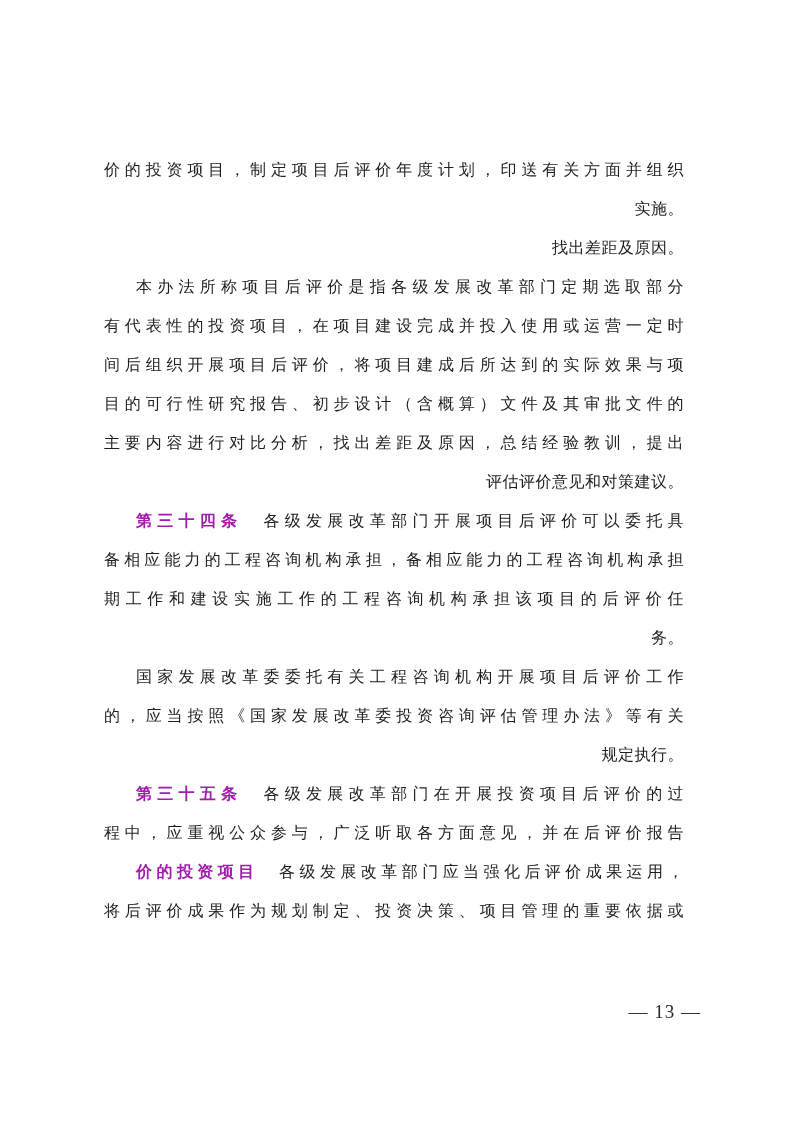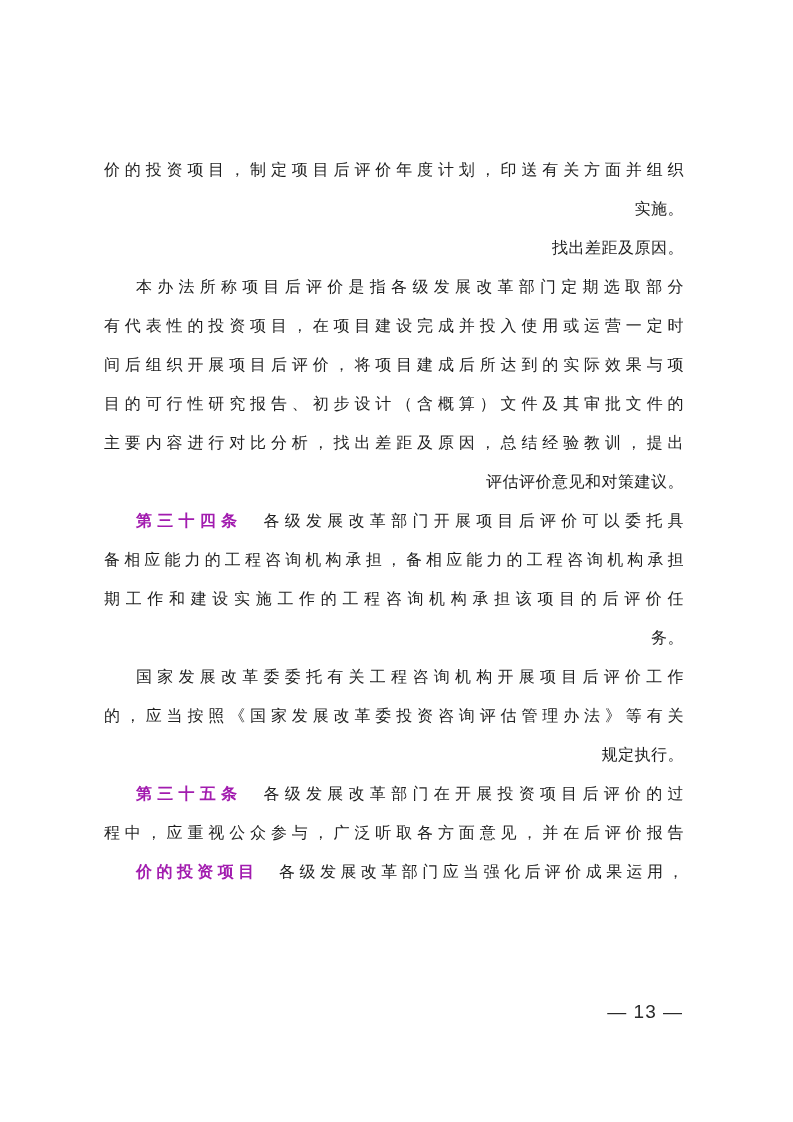--- a/index.html
+++ b/index.html
@@ -40,26 +40,26 @@
     text-indent: 2em;
   }
   .head {
     font-family: "Liberation Sans", "DejaVu Sans", sans-serif;
     font-weight: 700;
     color: #a21caf;
   }
   .pageno {
     position: absolute;
     top: 1001px;
-    right: 110px;
+    right: 92px;
     font-size: 19px;
     line-height: 22px;
     color: #2a2a2a;
     letter-spacing: 1px;
-    font-family: Liberation Sans, sans-serif;
+    font-family: Liberation Serif, serif;
   }
 </style>
 </head>
 <body>
 
 <div class="page">
 
   <main class="doc-body">
     <div class="ln j">价的投资项目，制定项目后评价年度计划，印送有关方面并组织</div>
     <div class="ln">实施。</div>
@@ -82,19 +82,20 @@
     <div class="ln">规定执行。</div>
 
     <div class="ln j ind">
       <span class="head">第三十五条</span><span>　各级发展改革部门在开展投资项目后评价的过</span>
     </div>
     <div class="ln j">程中，应重视公众参与，广泛听取各方面意见，并在后评价报告</div>
 
     <div class="ln j ind">
       <span class="head">价的投资项目</span><span>　各级发展改革部门应当强化后评价成果运用，</span>
     </div>
+    <div class="ln j">将后评价成果作为规划制定、投资决策、项目管理的重要依据或</div>
   </main>
 
   <footer class="pageno">
     <span>— 13 —</span>
   </footer>
 
 </div>
 
 </body></html>

